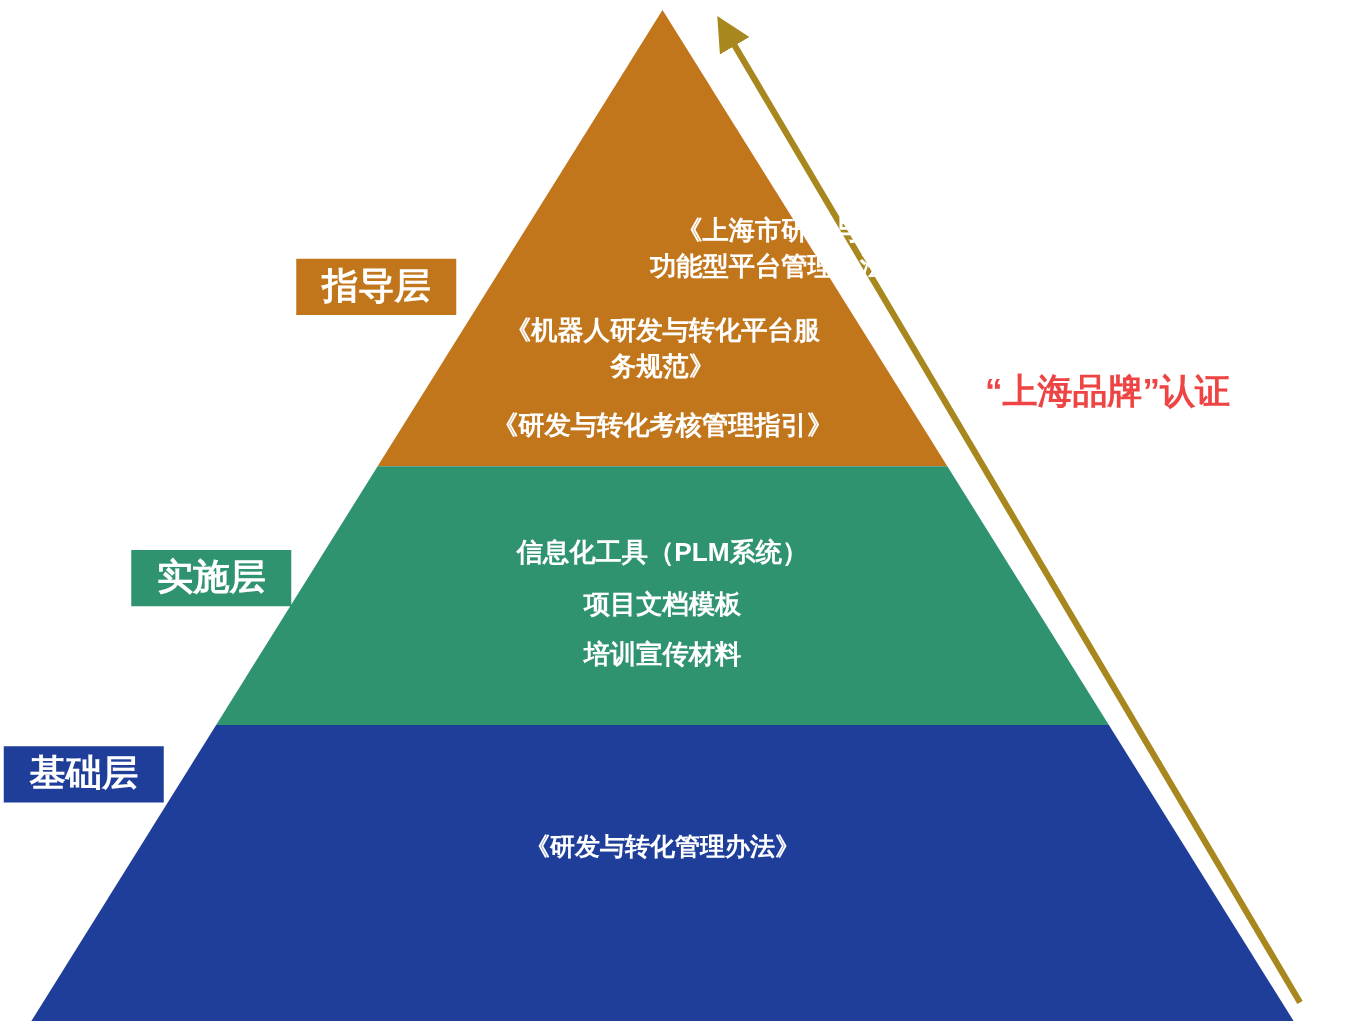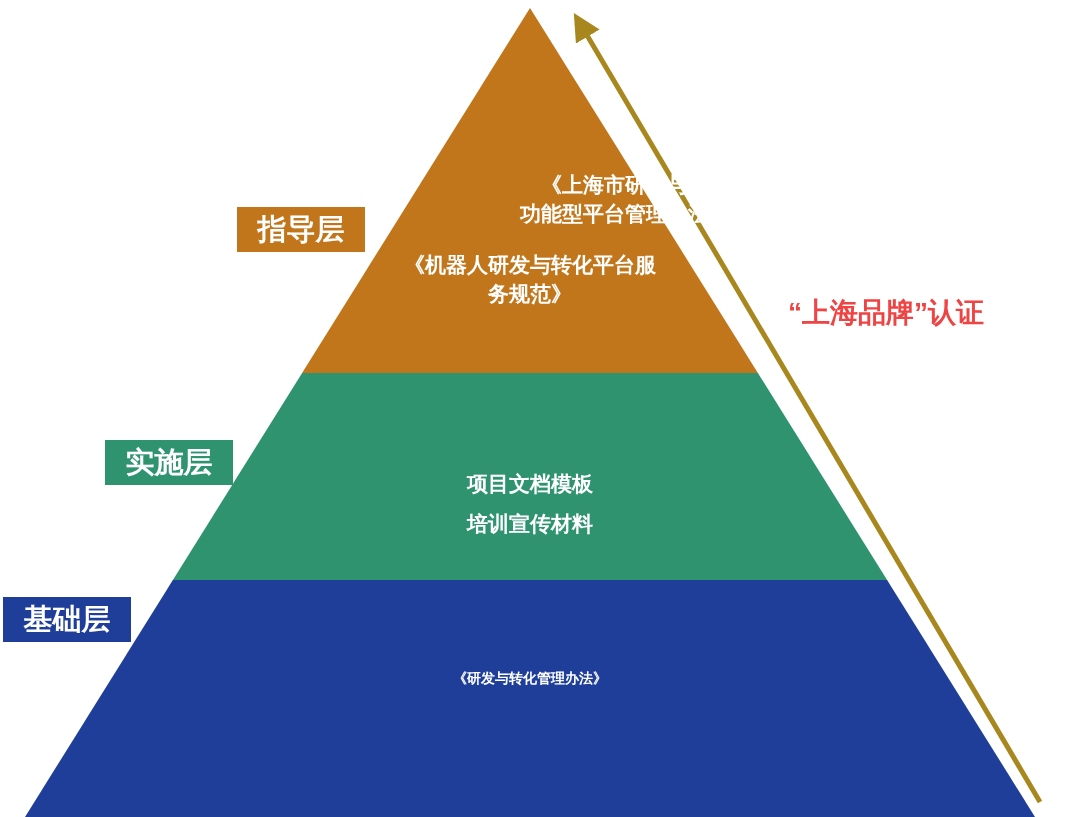--- a/index.html
+++ b/index.html
@@ -40,21 +40,21 @@
   .label-guidance{left:237px;top:207px;}
   .label-implementation{left:105px;top:440px;}
   .label-foundation{left:3px;top:583px;margin-top:14px;}
 
   .t-top-1{top:170px;text-align:right;}
   .t-top-2{top:250px;}
   .t-top-3{top:326px;}
   .t-mid-1{top:428px;}
   .t-mid-2{top:469px;}
   .t-mid-3{top:509px;}
-  .t-bot-1{top:664px;font-size:14px;}
+  .t-bot-1{top:664px;font-size:20px;}
   .t-bot-2{top:742px;font-size:22px;}
 </style>
 </head>
 <body>
 
 <div class="canvas">
 
   <svg width="1080" height="817" viewBox="0 0 1080 817">
     <defs>
       <marker id="arrowhead" viewBox="0 0 10 10" refX="7" refY="5" markerWidth="5.5" markerHeight="5.5" orient="auto-start-reverse">
@@ -72,21 +72,23 @@
   <div class="side-label label-guidance" style="background: rgb(193, 118, 28);">指导层</div>
 
   <div class="side-label label-implementation" style="background: rgb(47, 147, 112);">实施层</div>
 
   <div class="side-label label-foundation" style="background: rgb(30, 62, 154);">基础层</div>
 
   <div class="layer-text t-top-1">《上海市研发与转化
 功能型平台管理办法》</div>
   <div class="layer-text t-top-2">《机器人研发与转化平台服
 务规范》</div>
+  <div class="layer-text t-top-3">《研发与转化考核管理指引》</div>
 
+  <div class="layer-text t-mid-1">信息化工具（PLM系统）</div>
   <div class="layer-text t-mid-2">项目文档模板</div>
   <div class="layer-text t-mid-3">培训宣传材料</div>
 
   <div class="layer-text t-bot-1">《研发与转化管理办法》</div>
 
   <div class="annotation" style="color: #ef4444;">“上海品牌”认证</div>
 
 </div>
 
 </body></html>

